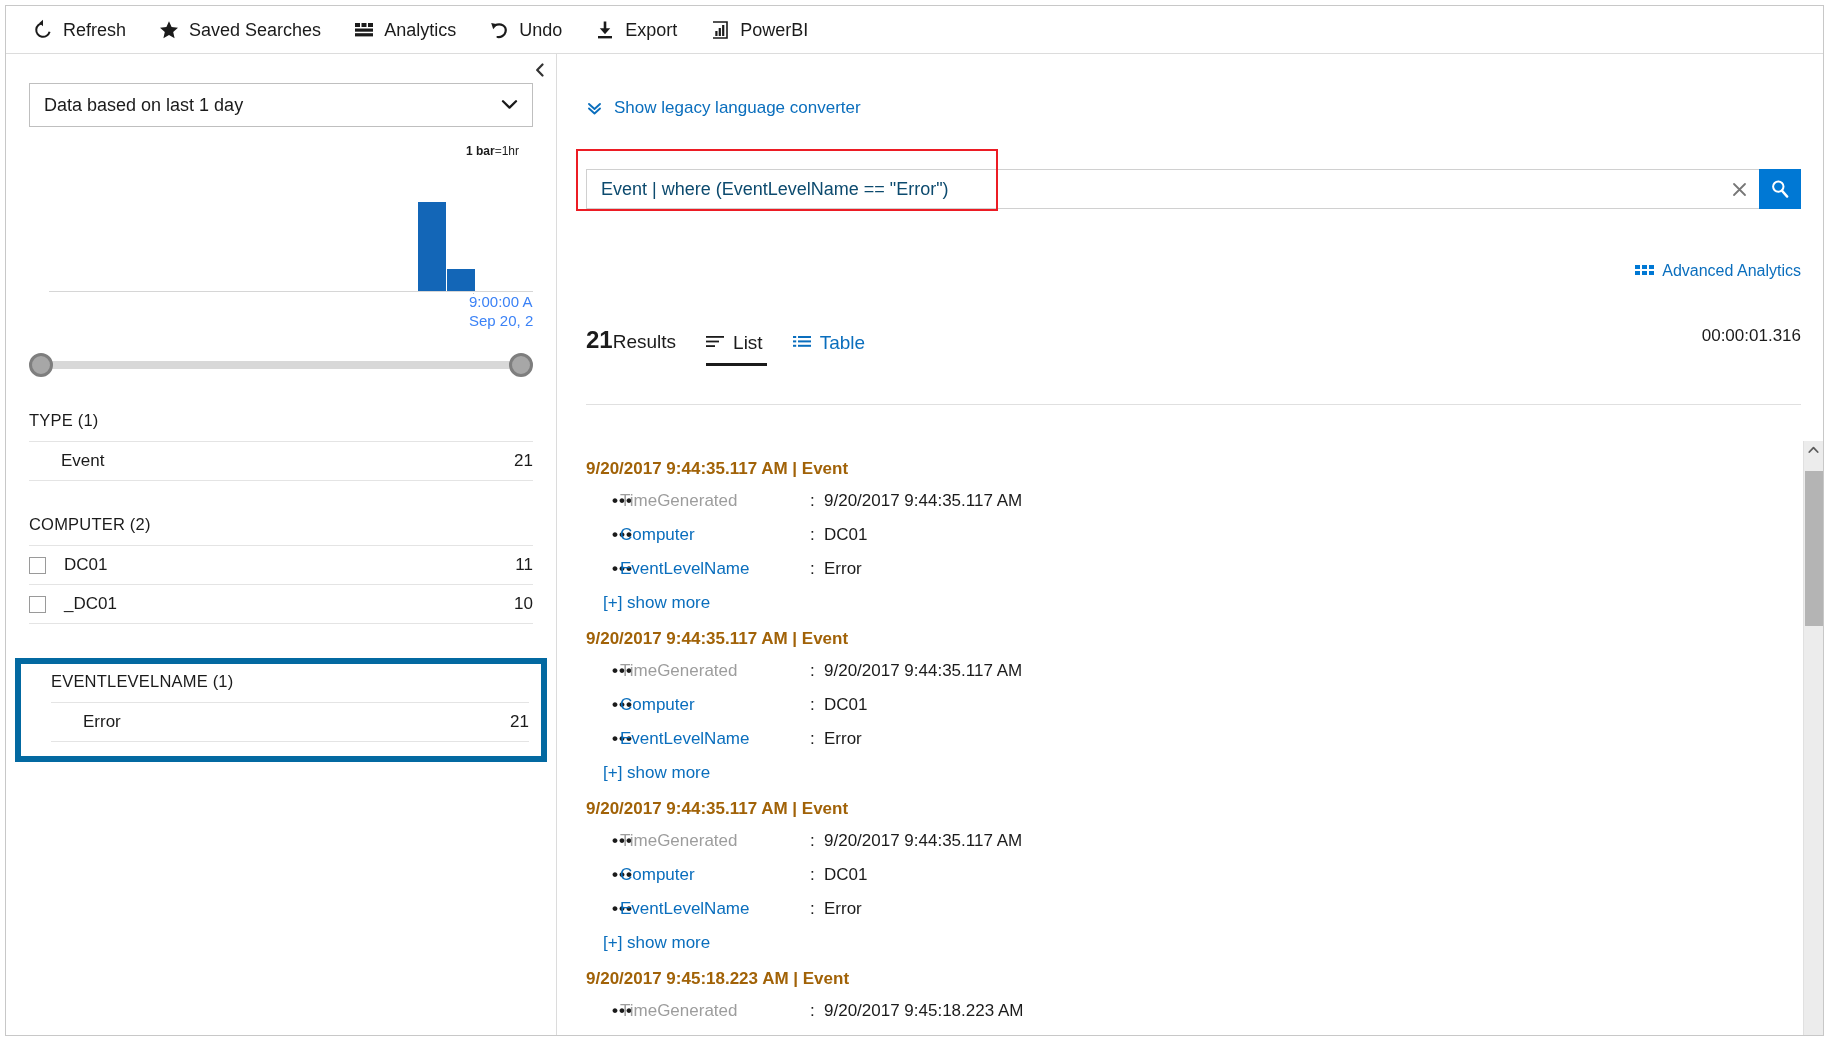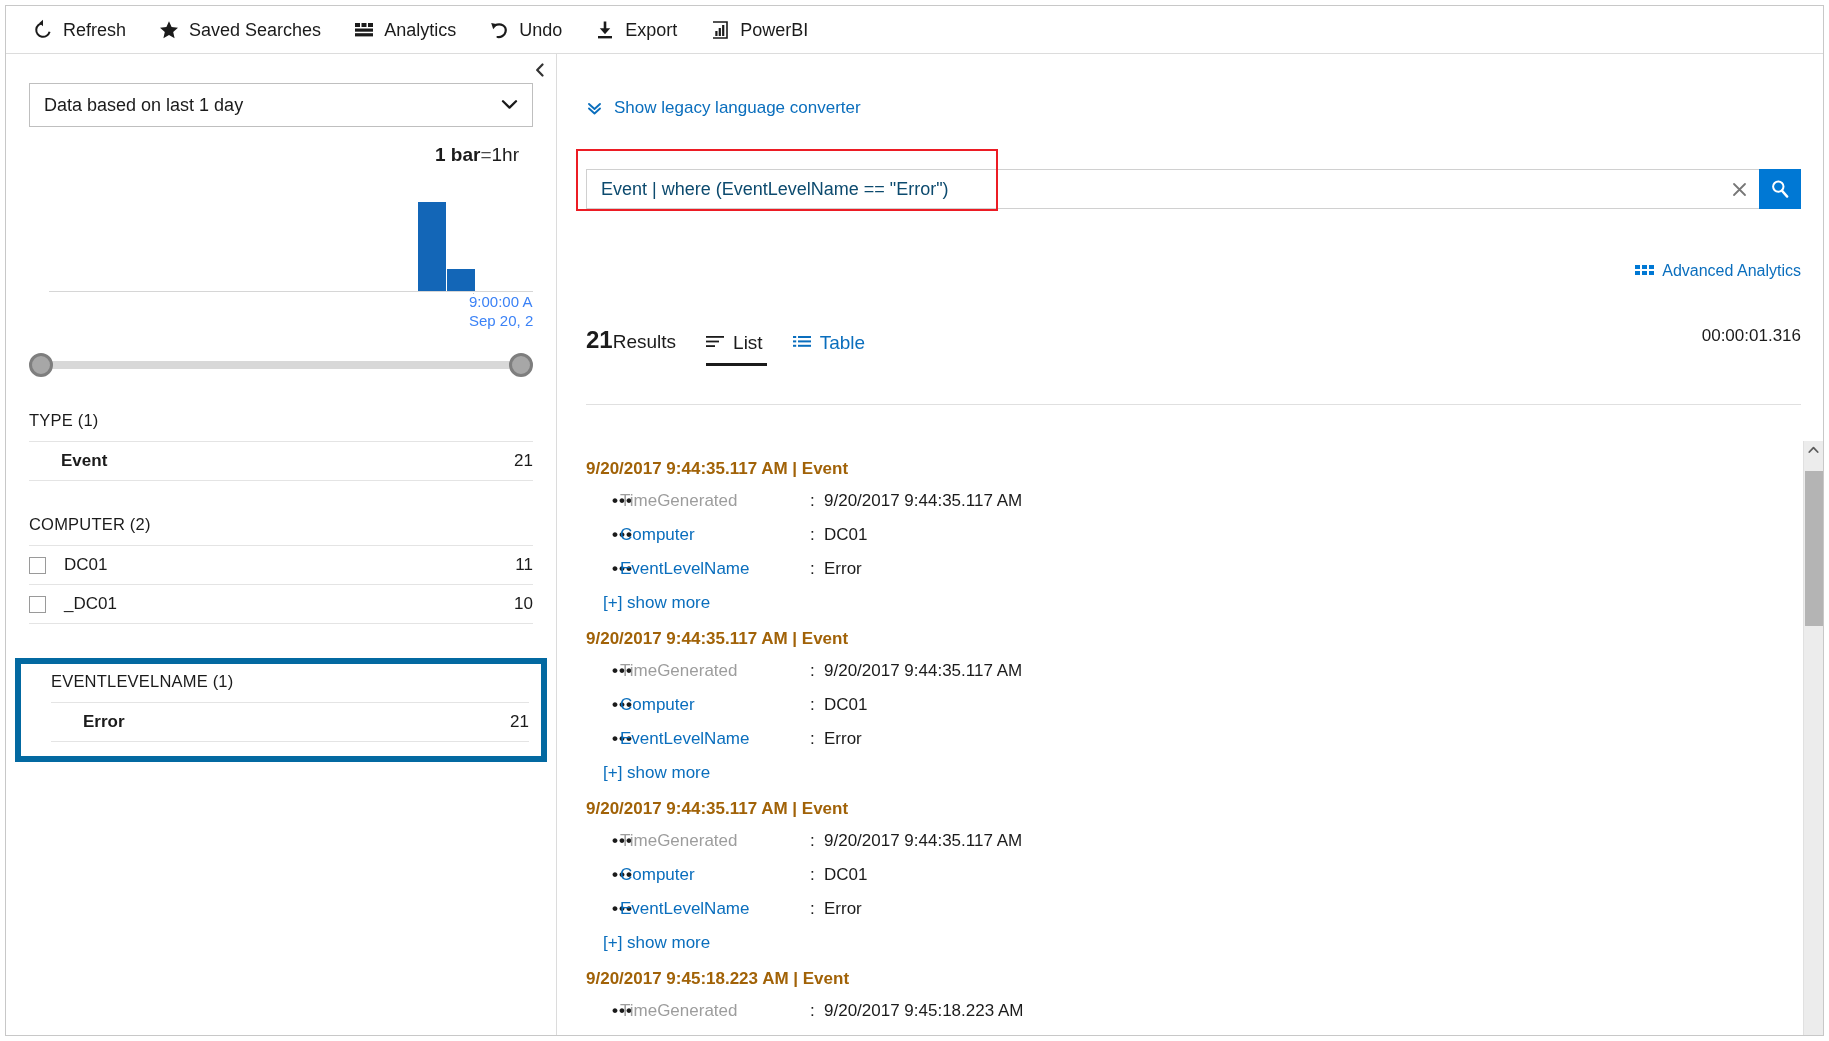--- a/index.html
+++ b/index.html
@@ -99,21 +99,21 @@
 
   
   .chart-wrap {
     position: relative;
     height: 186px;
     margin-top: 14px;
   }
   .bar-legend {
     position: absolute;
     right: 14px; top: 3px;
-    font-size: 19px;
+    font-size: 12px;
     color: #1b1b1b;
   }
   .bar-legend b { font-weight: bold; }
   .bar-legend .eq { color: #4a4a4a; font-weight: normal; }
   .chart-plot {
     position: absolute;
     left: 20px; right: 0; top: 34px;
     height: 117px;
     border-bottom: 1px solid #d6d6d6;
   }
@@ -202,21 +202,21 @@
     cursor: pointer;
   }
   .facet-row .cb {
     width: 17px; height: 17px;
     border: 1px solid #9a9a9a;
     background: #fff;
     margin-right: 15px;
     flex: 0 0 auto;
   }
   .facet-row .lbl { padding-left: 3px; }
-  .facet-row.indent .lbl { padding-left: 32px; font-weight: bold; }
+  .facet-row.indent .lbl { padding-left: 32px; }
   .facet-row .val { margin-left: auto; }
 
   
   .rightpane {
     flex: 1;
     min-width: 0;
     display: flex;
     flex-direction: column;
     padding: 0 0 0 29px;
     position: relative;

